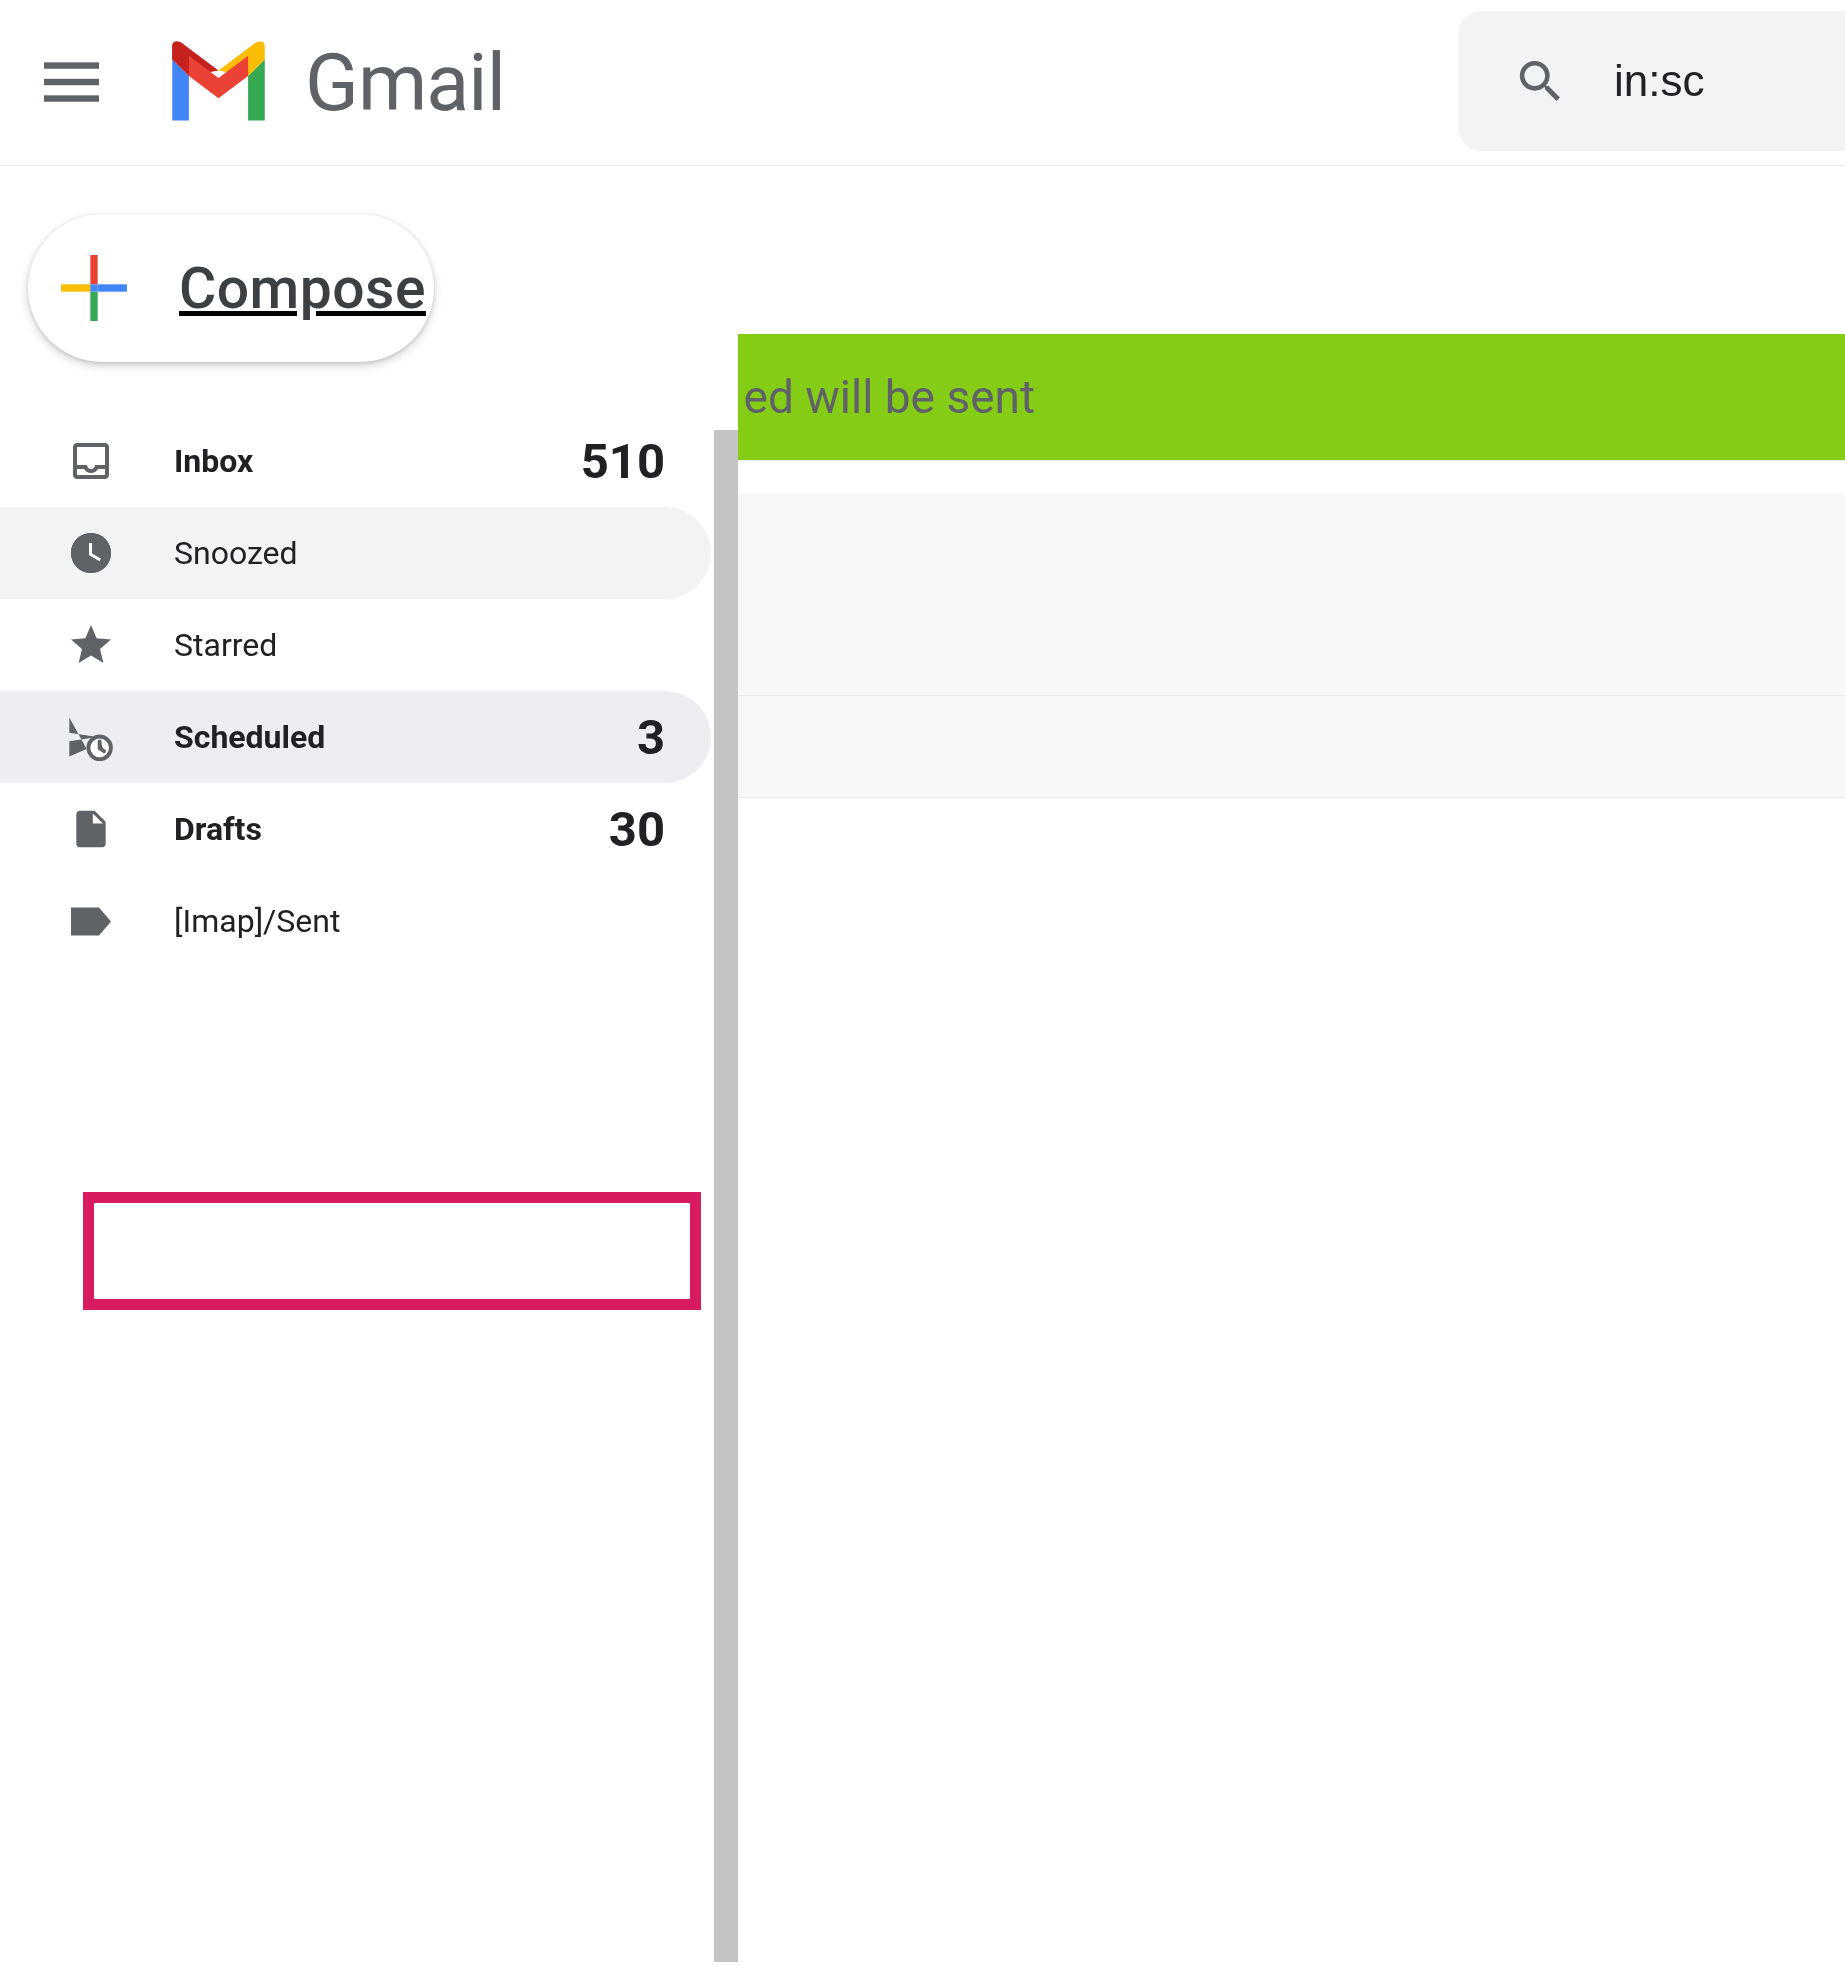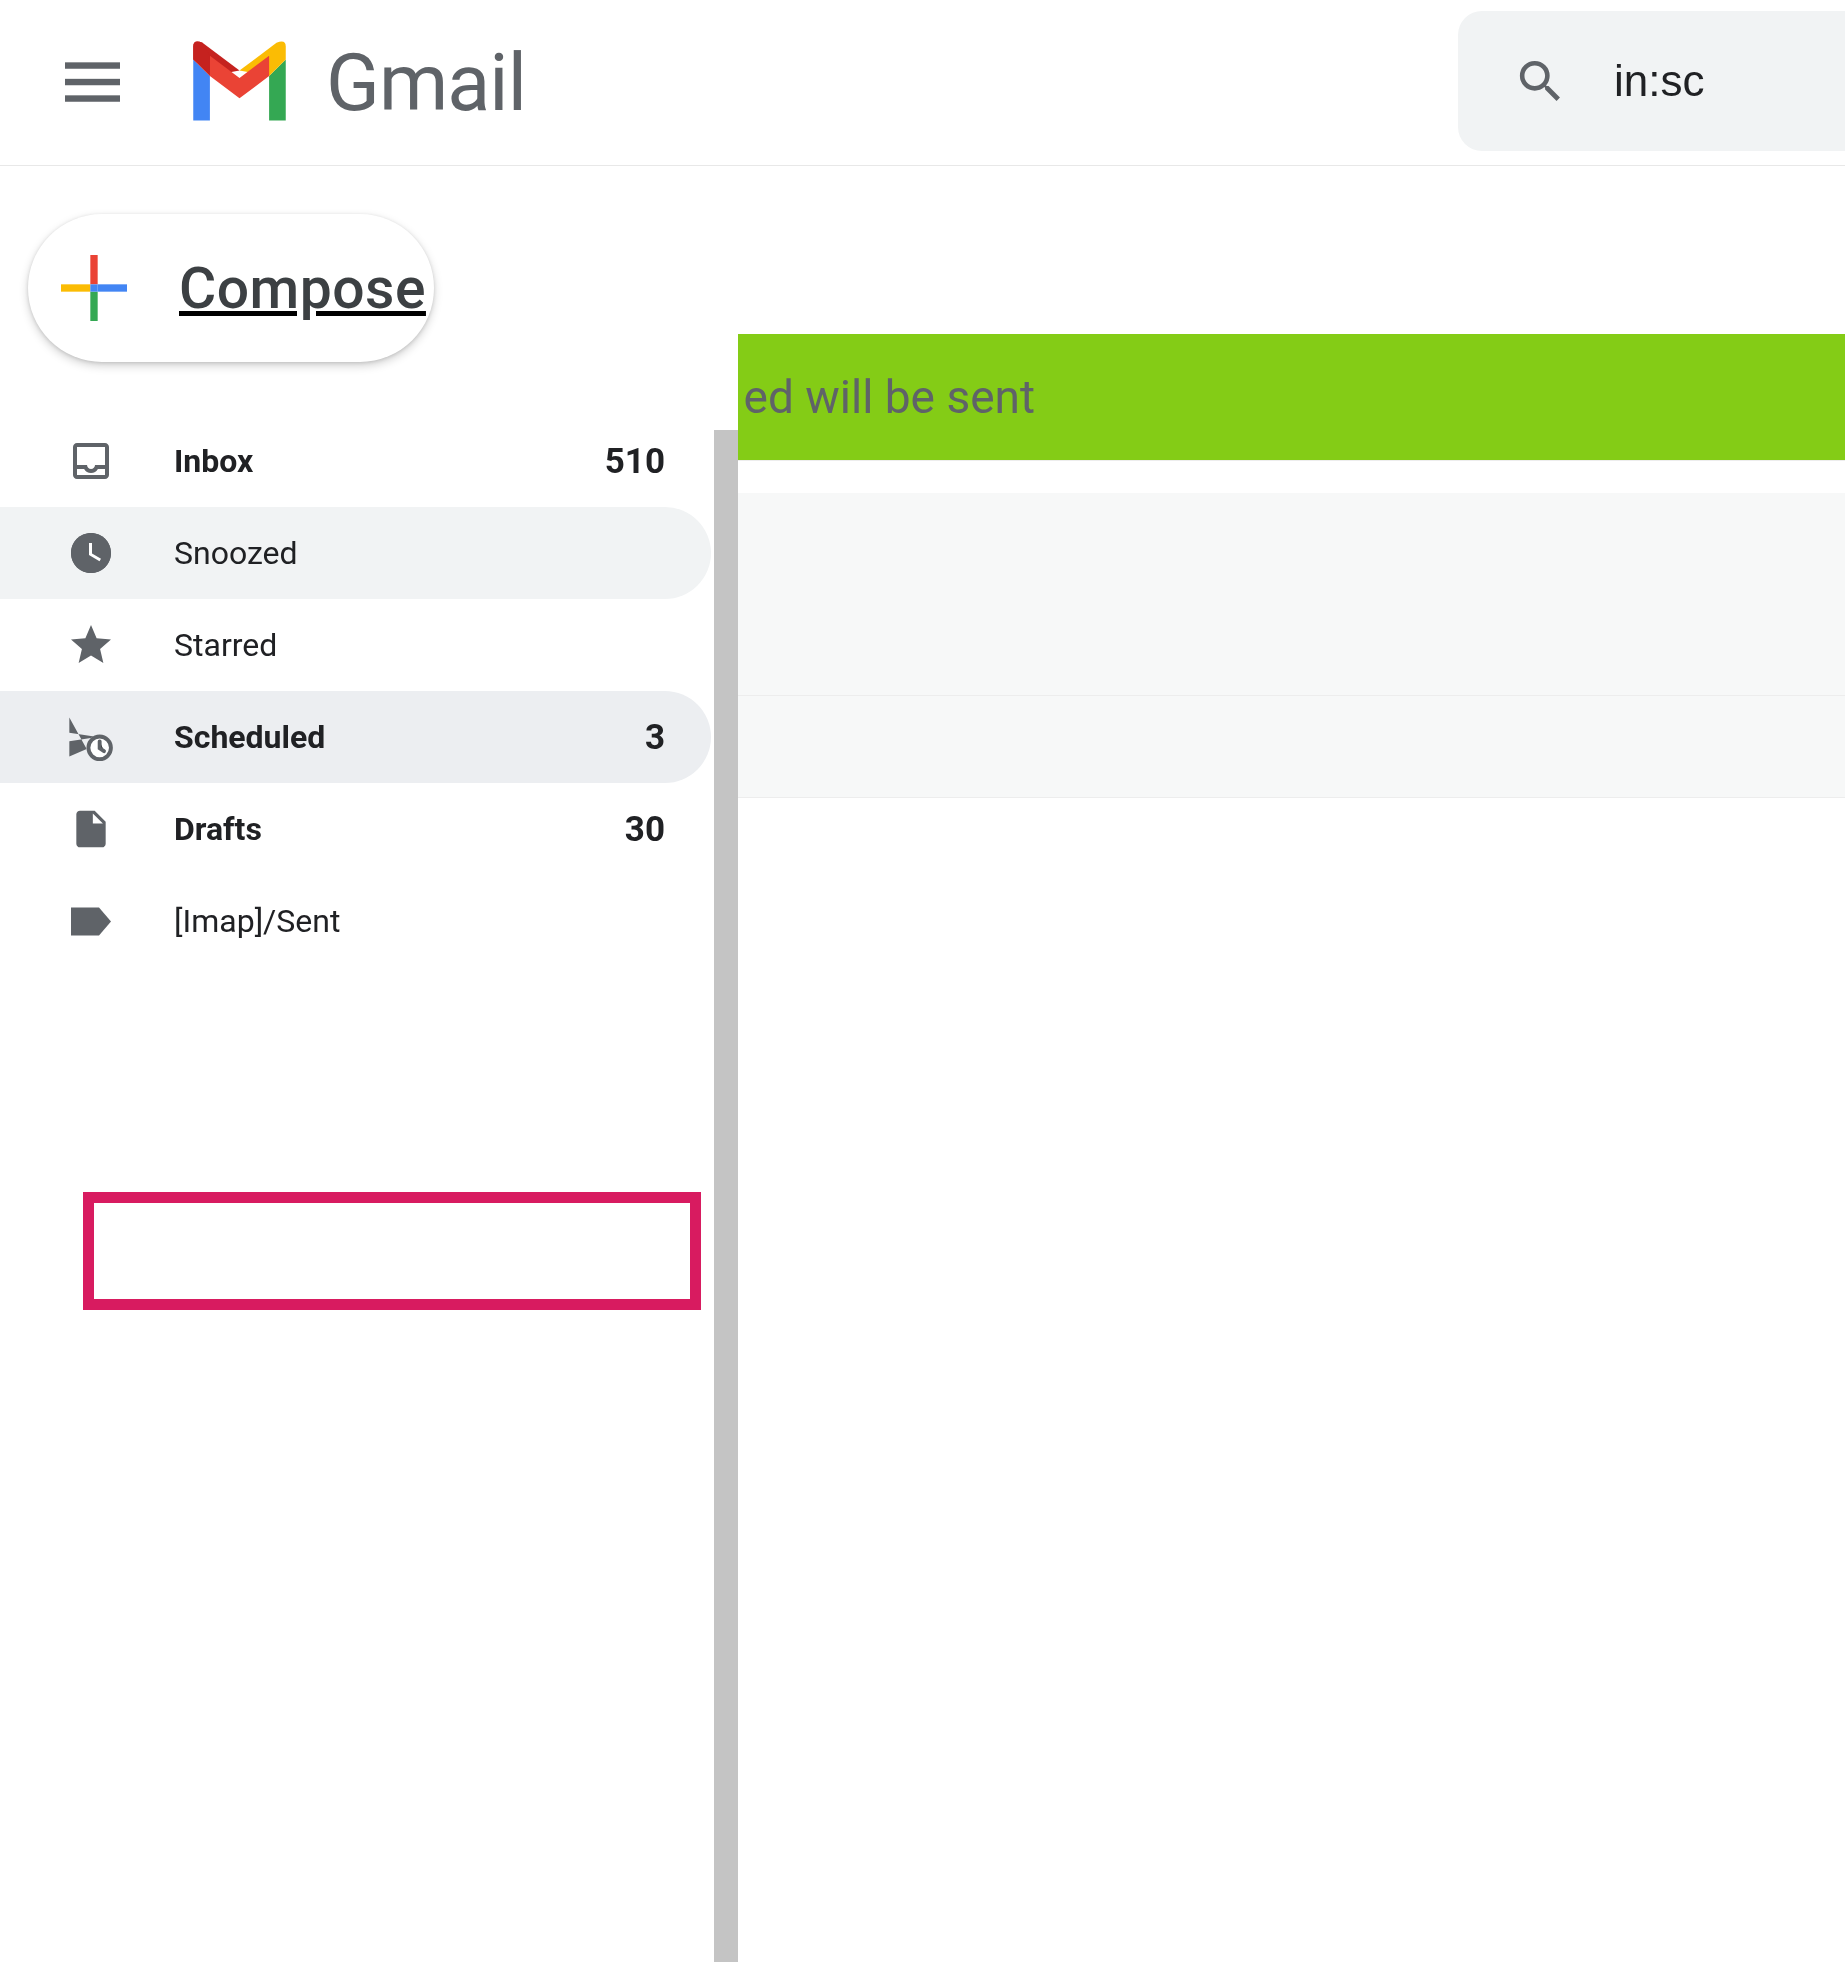--- a/index.html
+++ b/index.html
@@ -10,21 +10,21 @@
     height: 1981px;
     overflow: hidden;
     position: relative;
   }
 
   
   .header {
     display: flex;
     align-items: center;
     height: 166px;
-    padding-left: 55px;
+    padding-left: 34px;
     border-bottom: 1.8px solid #e8e8e8;
   }
   .menu-btn {
     width: 74px;
     height: 74px;
     display: flex;
     align-items: center;
     justify-content: center;
     cursor: pointer;
   }
@@ -126,21 +126,21 @@
     flex-shrink: 0;
   }
   .nav-label {
     font-size: 32px;
     color: #202124;
     margin-left: 57px;
     flex: 1;
   }
   .nav-item.bold .nav-label { font-weight: 700; }
   .nav-count {
-    font-size: 35px;
+    font-size: 49px;
     color: #5f6368;
   }
   .nav-item.bold .nav-count { font-weight: 700; color: #202124; }
 
   
   .highlight-box {
     position: absolute;
     border: 11px solid #d81b60;
     pointer-events: none;
     left: 83px;

